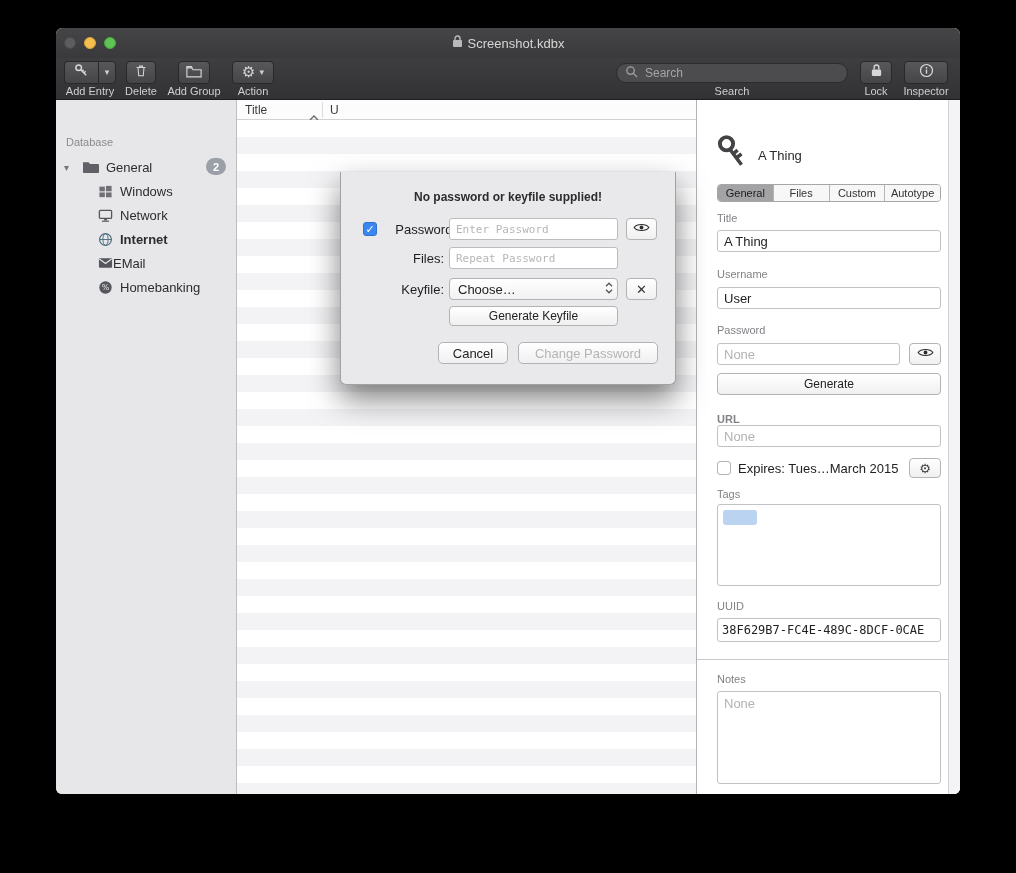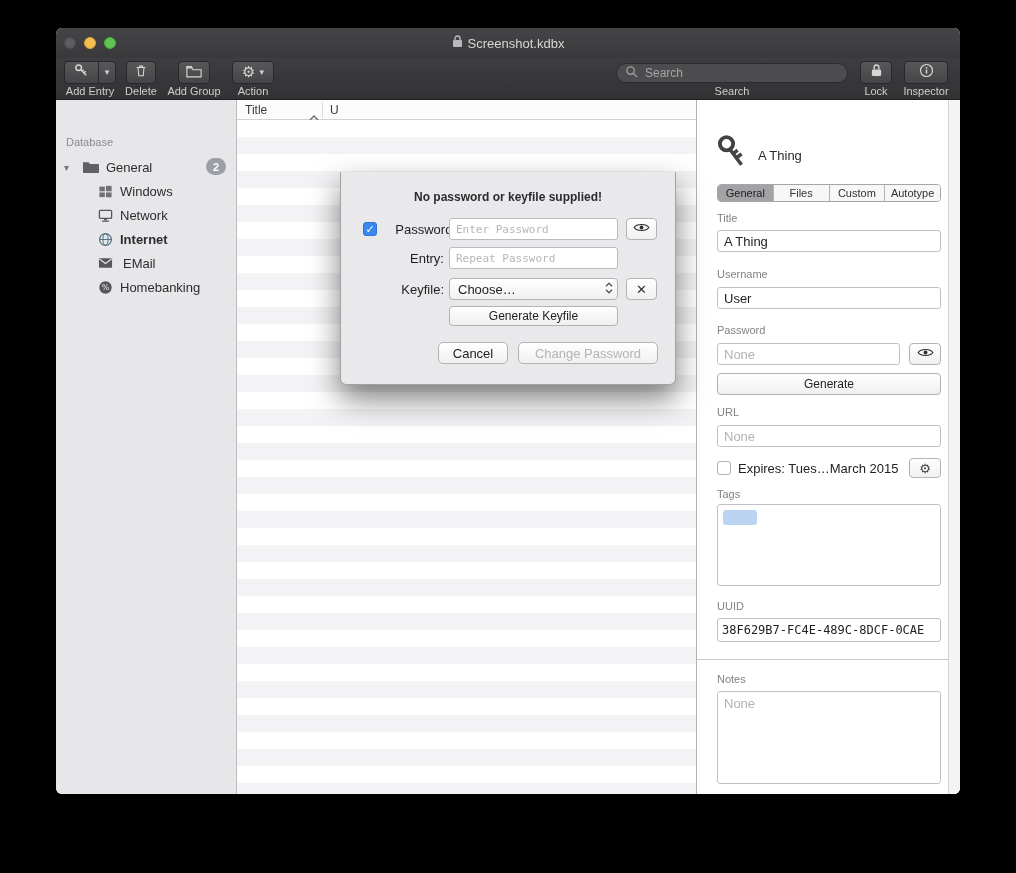--- a/index.html
+++ b/index.html
@@ -212,21 +212,21 @@
         <span class="lbl" style="margin-left:7px;">Internet</span>
       </div>
 
       <div class="side-row" style="top:151px;">
         <span style="margin-left:42px;display:flex;">
           <svg width="15" height="12" viewBox="0 0 16 12">
               <rect x="1" y="1" width="14" height="10" rx="1" fill="#55575c"></rect>
               <path d="M1.5 1.8 L8 6.6 L14.5 1.8" stroke="#e7e7e9" stroke-width="1.2" fill="none"></path>
             </svg>
         </span>
-        <span class="lbl" style="margin-left:10px;text-align:right;">EMail</span>
+        <span class="lbl" style="margin-left:0;text-align:right;">EMail</span>
       </div>
 
       <div class="side-row" style="top:175px;">
         <span style="margin-left:42px;display:flex;">
           <svg width="15" height="15" viewBox="0 0 16 16">
               <circle cx="8" cy="8" r="6.6" fill="#55575c"></circle>
               <text x="8" y="11" font-size="8.5" fill="#e7e7e9" text-anchor="middle" font-family="DejaVu Sans">%</text>
             </svg>
         </span>
         <span class="lbl" style="margin-left:7px;">Homebanking</span>
@@ -277,21 +277,21 @@
               <path d="M1 6 C4 1.6 14 1.6 17 6 C14 10.4 4 10.4 1 6 Z" fill="none" stroke="#2e2e30" stroke-width="1.3"></path>
               <circle cx="9" cy="6" r="2.1" fill="#2e2e30"></circle>
             </svg>
         </span>
       </div>
 
       <div class="btn" style="position:absolute;left:20px;top:273px;width:224px;height:22px;">
         <span>Generate</span>
       </div>
 
-      <span class="insp-label" style="top:306px;">URL</span>
+      <span class="insp-label" style="top:313px;font-weight:bold;">URL</span>
       <input class="field" style="top: 325px;" placeholder="None">
 
       <div class="checkbox" style="position:absolute;left:20px;top:361px;"></div>
       <span style="position:absolute;left:41px;top:361px;font-size:13px;color:#222;">Expires: Tues…March 2015</span>
       <div class="btn" style="position:absolute;left:212px;top:358px;width:32px;height:20px;">
         <span class="gear-glyph" style="color:#444;font-size:13px;">⚙</span>
       </div>
 
       <span class="insp-label" style="top:388px;">Tags</span>
       <div style="position:absolute;left:20px;top:404px;width:224px;height:82px;background:#fff;border:1px solid #c2c2c4;border-radius:3px;box-sizing:border-box;"></div>
@@ -316,21 +316,21 @@
       <input class="mono-field" style="top: 46px;" placeholder="Enter Password">
       <div class="btn sq-btn" style="top:46px;">
         <span>
           <svg width="17" height="11" viewBox="0 0 18 12">
               <path d="M1 6 C4 1.6 14 1.6 17 6 C14 10.4 4 10.4 1 6 Z" fill="none" stroke="#2e2e30" stroke-width="1.3"></path>
               <circle cx="9" cy="6" r="2.1" fill="#2e2e30"></circle>
             </svg>
         </span>
       </div>
 
-      <span class="sheet-lbl" style="left:0;top:79px;">Entry:</span>
+      <span class="sheet-lbl" style="left:0;top:79px;">Files:</span>
       <input class="mono-field" style="top: 75px;" placeholder="Repeat Password">
 
       <span class="sheet-lbl" style="left:0;top:110px;">Keyfile:</span>
       <div class="popup" style="top:106px;">
         <span class="pop-txt">Choose…</span>
         <span>
           <svg width="8" height="14" viewBox="0 0 8 14">
               <path d="M1 5.3 L4 2.3 L7 5.3" fill="none" stroke="#58585a" stroke-width="1.4"></path>
               <path d="M1 8.7 L4 11.7 L7 8.7" fill="none" stroke="#58585a" stroke-width="1.4"></path>
             </svg>

